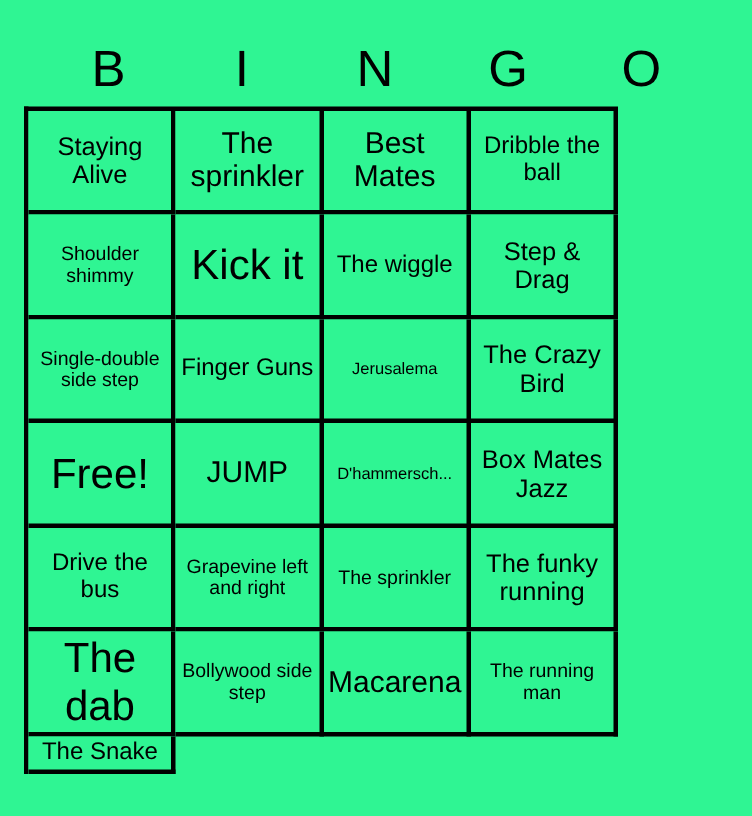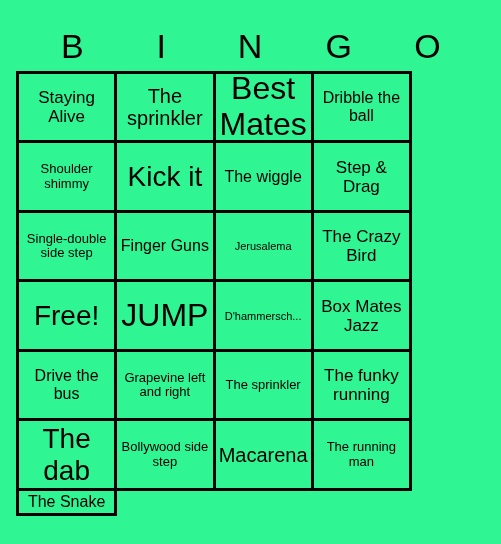--- a/index.html
+++ b/index.html
@@ -69,21 +69,21 @@
     width: 100%;
     display: block;
     word-wrap: break-word;
   }
   
   .fs-xxs .cell-text { font-size: 11px; }
   .fs-xs  .cell-text { font-size: 13px; }
   .fs-s   .cell-text { font-size: 20px; }
   .fs-m   .cell-text { font-size: 17px; }
   .fs-l   .cell-text { font-size: 16px; }
-  .fs-xl  .cell-text { font-size: 32px; }
+  .fs-xl  .cell-text { font-size: 20px; }
   .fs-xxl .cell-text { font-size: 28px; }
   .truncate .cell-text {
     white-space: nowrap;
     overflow: hidden;
     text-overflow: ellipsis;
   }
 </style>
 </head>
 <body>
 

